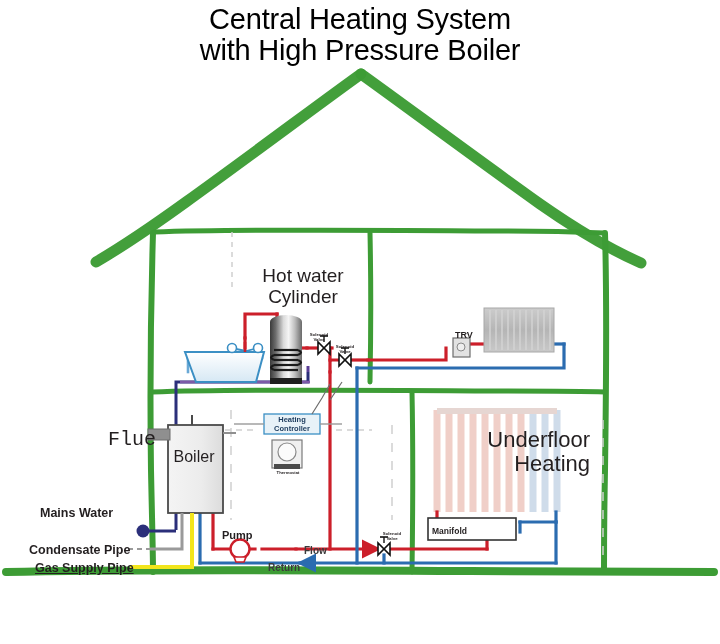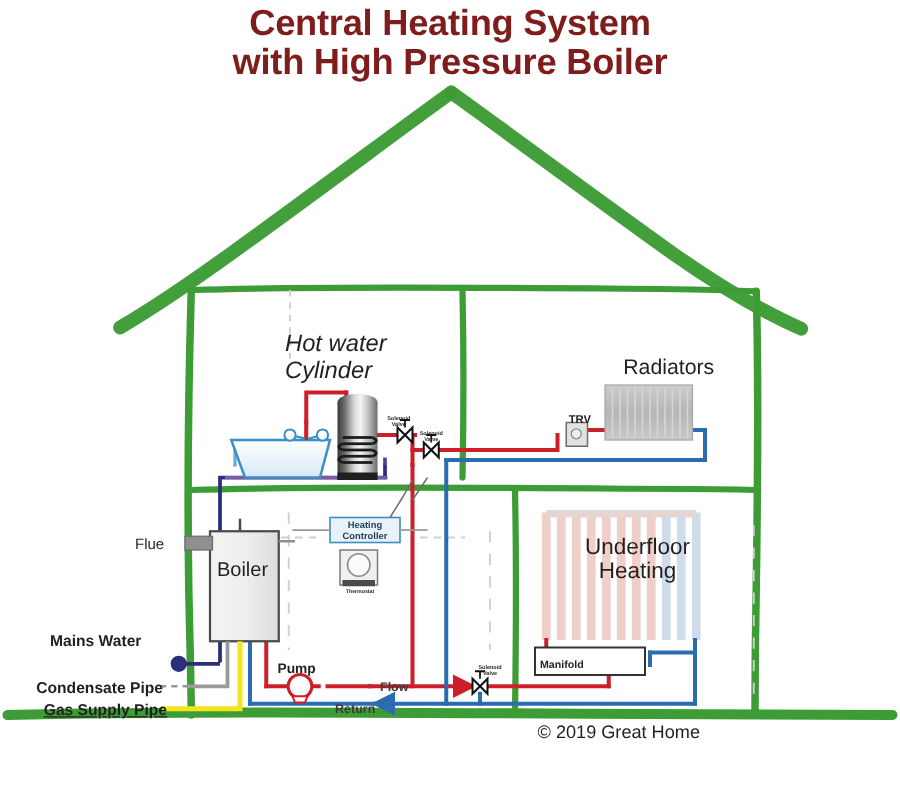--- a/index.html
+++ b/index.html
@@ -22,61 +22,61 @@
     width: 720px;
     height: 644px;
   }
   .title {
     position: absolute;
     left: 0; top: 4px;
     width: 720px;
     text-align: center;
     font-size: 29px;
     line-height: 1.08;
-    font-weight: 700;
+    font-weight: 400;
     letter-spacing: -0.2px;
-    color: #7f1d1d;
+    color: #000000;
     white-space: pre-line;
   }
   .lbl {
     position: absolute;
     font-family: "Liberation Sans", sans-serif;
     color: #231f20;
     white-space: pre-line;
   }
   .lbl-hotwater {
     left: 228px; top: 266px;
     width: 150px;
-    text-align: left;
+    text-align: center;
     font-size: 19px;
     line-height: 1.1;
-    font-style: italic;
   }
   .lbl-radiators {
     left: 470px; top: 284px;
     width: 130px;
     text-align: center;
     font-size: 17px;
   }
   .lbl-underfloor {
     left: 430px; top: 428px;
     width: 160px;
-    text-align: center;
-    font-size: 18px;
+    text-align: right;
+    font-size: 22px;
     line-height: 1.08;
   }
   .lbl-boiler {
     left: 168px; top: 448px;
     width: 52px;
     text-align: center;
     font-size: 16px;
   }
   .lbl-flue {
     left: 108px; top: 428px;
-    font-size: 12px;
+    font-size: 20px;
+    font-family: Liberation Mono, monospace;
   }
   .lbl-trv {
     left: 455px; top: 330px;
     font-size: 9px;
     font-weight: bold;
   }
   .lbl-manifold {
     left: 432px; top: 526px;
     width: 80px;
     text-align: left;
@@ -423,21 +423,20 @@
       <rect x="428" y="518" width="88" height="22" fill="#ffffff" stroke="#333333" stroke-width="1.6"></rect>
     </g>
 
   </svg>
 
   <div class="title">Central Heating System
 with High Pressure Boiler</div>
 
   <div class="lbl lbl-hotwater">Hot water
 Cylinder</div>
-  <div class="lbl lbl-radiators">Radiators</div>
   <div class="lbl lbl-underfloor">Underfloor
 Heating</div>
   <div class="lbl lbl-boiler">Boiler</div>
   <div class="lbl lbl-flue">Flue</div>
   <div class="lbl lbl-trv">TRV</div>
   <div class="lbl lbl-manifold">Manifold</div>
   <div class="lbl lbl-pump">Pump</div>
   <div class="lbl lbl-flow">Flow</div>
   <div class="lbl lbl-return">Return</div>
   <div class="lbl lbl-sv1">Solenoid
@@ -445,15 +444,14 @@
   <div class="lbl lbl-sv2">Solenoid
 Valve</div>
   <div class="lbl lbl-sv3">Solenoid
 Valve</div>
   <div class="lbl lbl-hc">Heating
 Controller</div>
   <div class="lbl lbl-thermostat">Thermostat</div>
   <div class="lbl lbl-mains">Mains Water</div>
   <div class="lbl lbl-condensate">Condensate Pipe</div>
   <div class="lbl lbl-gas">Gas Supply Pipe</div>
-  <div class="lbl lbl-copy">© 2019 Great Home</div>
 
 </div>
 
 </body></html>

